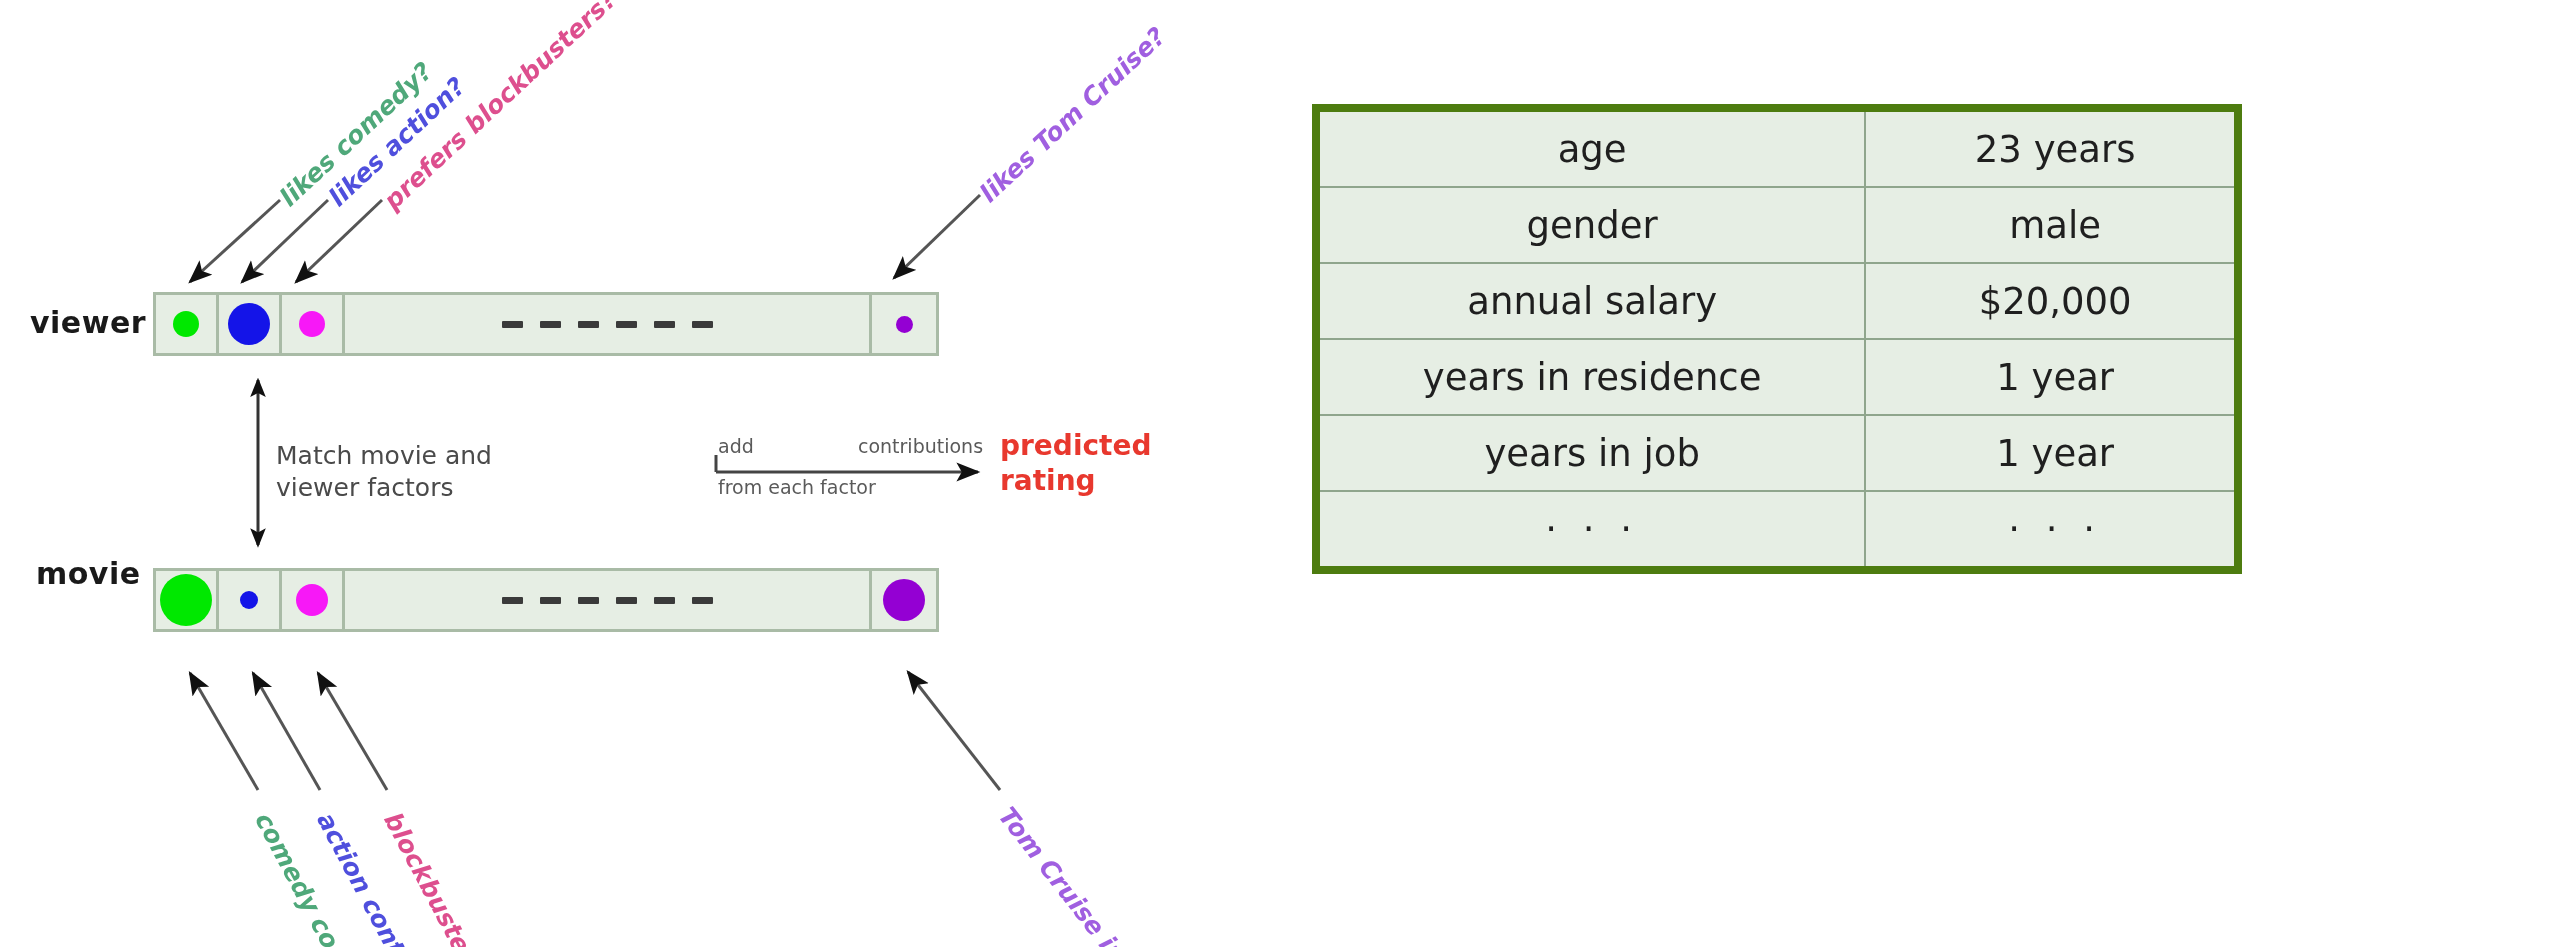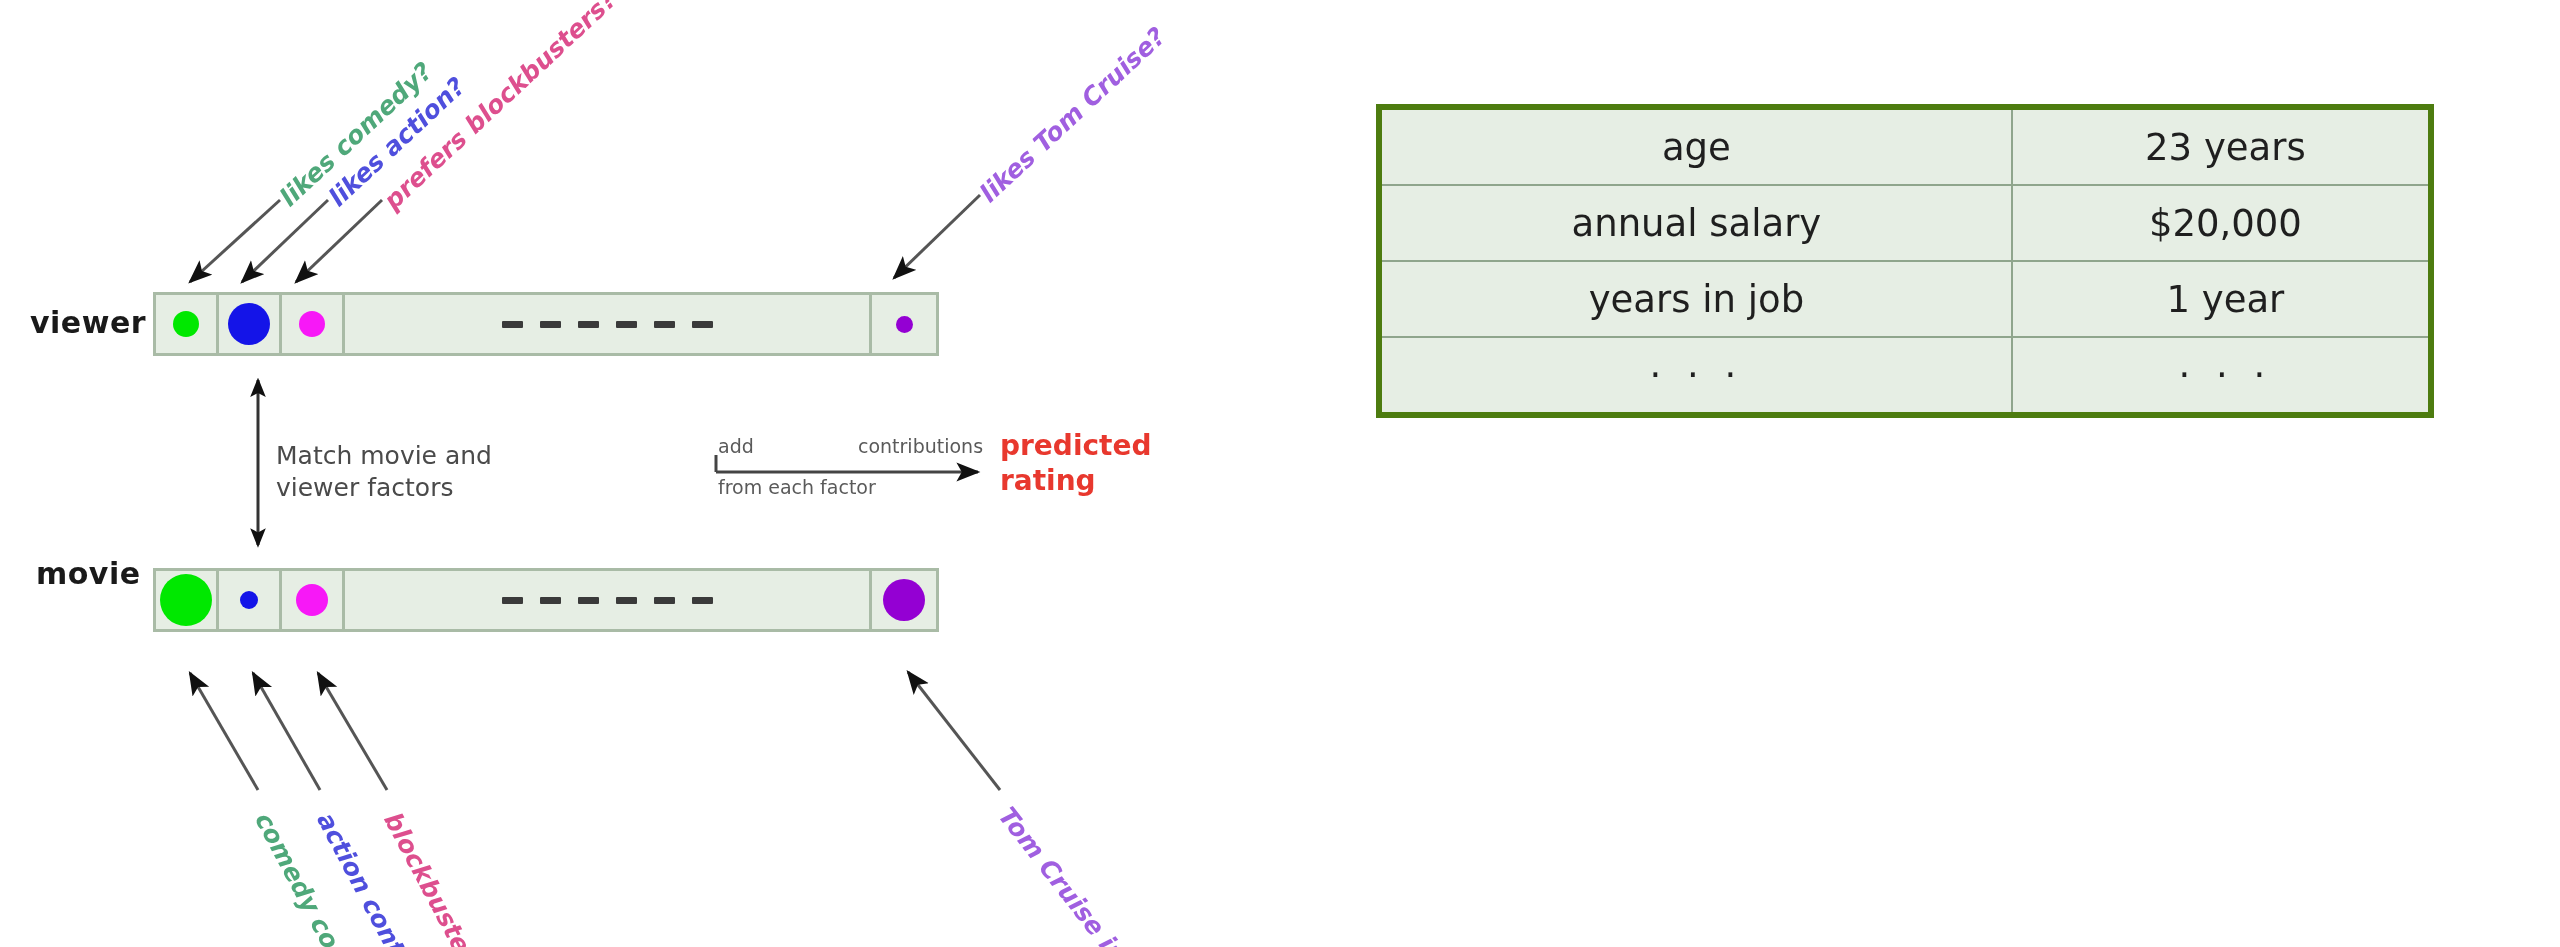--- a/index.html
+++ b/index.html
@@ -113,27 +113,27 @@
     position: absolute;
     left: 0; top: 0;
     width: 1290px;
     height: 947px;
     pointer-events: none;
   }
 
   
   #attr-table {
     position: absolute;
-    left: 1376px;
+    left: 1312px;
     top: 104px;
-    width: 1058px;
+    width: 930px;
     border-collapse: collapse;
     background: #e6eee4;
     box-sizing: border-box;
-    border: 6px solid #4d7c0f;
+    border: 8px solid #4d7c0f;
   }
   #attr-table td {
     border: 2px solid #8fa58c;
     background: #e6eee4;
     text-align: center;
     font-family: "DejaVu Sans", sans-serif;
     font-size: 37px;
     color: #1f1f1f;
     height: 74px;
     padding: 0 10px;
@@ -264,22 +264,30 @@
   <div class="anno purple" style="left:1004px; top:796px; transform:rotate(52deg);">Tom Cruise in it?</div>
 </div>
 
 <table id="attr-table">
   <tbody>
     <tr>
       <td class="key">age</td>
       <td class="val">23 years</td>
     </tr>
     <tr>
+      <td class="key">gender</td>
+      <td class="val">male</td>
+    </tr>
+    <tr>
       <td class="key">annual salary</td>
       <td class="val">$20,000</td>
+    </tr>
+    <tr>
+      <td class="key">years in residence</td>
+      <td class="val">1 year</td>
     </tr>
     <tr>
       <td class="key">years in job</td>
       <td class="val">1 year</td>
     </tr>
     <tr class="ellipsis">
       <td class="key">· · ·</td>
       <td class="val">· · ·</td>
     </tr>
   </tbody>

